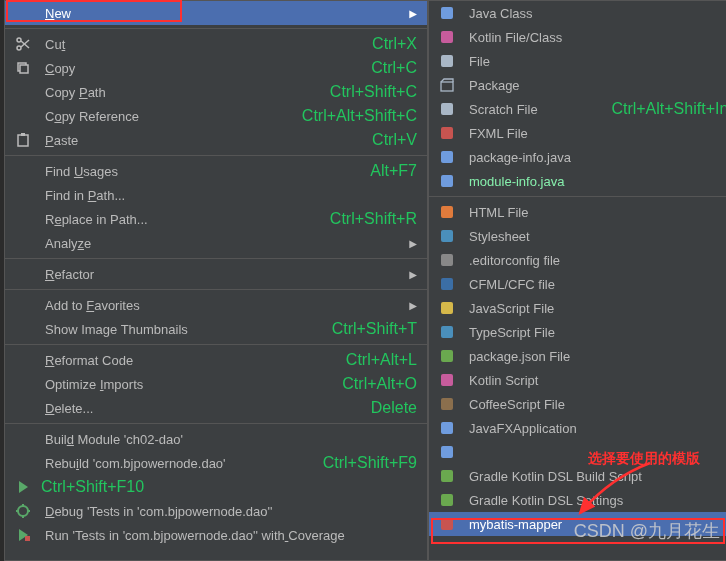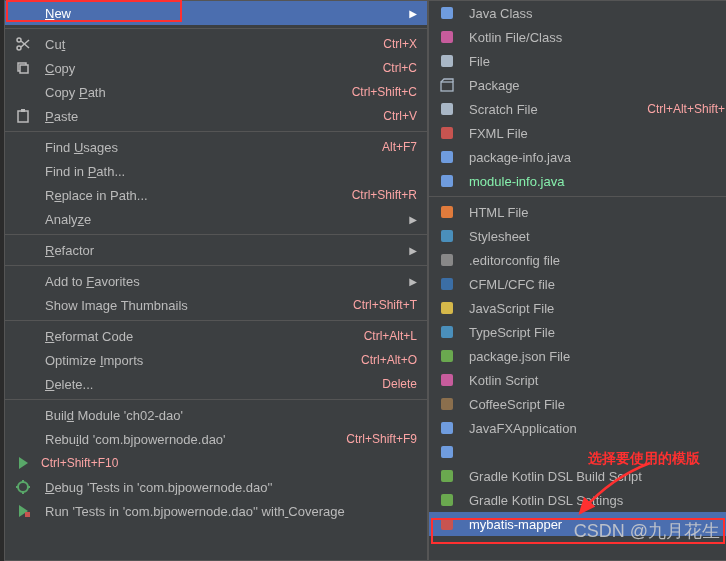--- a/index.html
+++ b/index.html
@@ -3,21 +3,21 @@
 <meta charset="utf-8">
 <style>
 * { margin: 0; padding: 0; box-sizing: border-box; font-family: "Segoe UI", Arial, sans-serif; }
 body { background: #2b2b2b; width: 726px; height: 561px; overflow: hidden; position: relative; }
 .menu-panel { position: absolute; background: #3c3f41; color: #bbbbbb; font-size: 13px; border: 1px solid #555; }
 .menu-left { left: 4px; top: 0; width: 424px; height: 561px; }
 .menu-right { left: 428px; top: 0; width: 338px; height: 561px; }
 .menu-item { display: flex; align-items: center; height: 24px; padding: 0 10px 0 8px; position: relative; gap: 8px; }
 .menu-item .icon-slot { width: 20px; display: flex; justify-content: center; }
 .menu-item .label { flex: 1; padding-left: 4px; }
-.menu-item .shortcut { color: #fca5a5; font-size: 12px; }
+.menu-item .shortcut { color: #22c55e; font-size: 16px; }
 .menu-item .arrow { color: #bbb; font-size: 10px; }
 .menu-item.selected { background: #4b6eaf; color: #fff; }
 .menu-item.selected .shortcut, .menu-item.selected .arrow { color: #fff; }
 .menu-item.disabled { color: #86efac; }
 .separator { height: 1px; background: #555; margin: 3px 0; }
 .highlight-red { position: absolute; border: 2px solid #ff3030; pointer-events: none; }
 .underline-char { text-decoration: underline; }
 .annot-text { position: absolute; color: #ff3030; font-size: 14px; font-weight: bold; pointer-events: none; }
 .annot-arrow { position: absolute; pointer-events: none; }
 .watermark { position: absolute; right: 6px; bottom: 18px; color: #d0d0d0; font-size: 18px; opacity: 0.85; pointer-events: none; }
@@ -54,20 +54,25 @@
       </span>
       <span class="label"><span class="underline-char">C</span>opy</span>
       <span class="shortcut">Ctrl+C</span>
     </div>
     <div class="menu-item">
       <span class="icon-slot"></span>
       <span class="label">Copy <span class="underline-char">P</span>ath</span>
       <span class="shortcut">Ctrl+Shift+C</span>
     </div>
     <div class="menu-item">
+      <span class="icon-slot"></span>
+      <span class="label">C<span class="underline-char">o</span>py Reference</span>
+      <span class="shortcut">Ctrl+Alt+Shift+C</span>
+    </div>
+    <div class="menu-item">
       <span class="icon-slot">
         <svg class="icon-svg" viewBox="0 0 16 16">
           <rect x="3" y="3" width="10" height="11" fill="none" stroke="#bbb" stroke-width="1.5"></rect>
           <rect x="6" y="1" width="4" height="3" fill="#bbb"></rect>
         </svg>
       </span>
       <span class="label"><span class="underline-char">P</span>aste</span>
       <span class="shortcut">Ctrl+V</span>
     </div>
     <div class="separator"></div>

